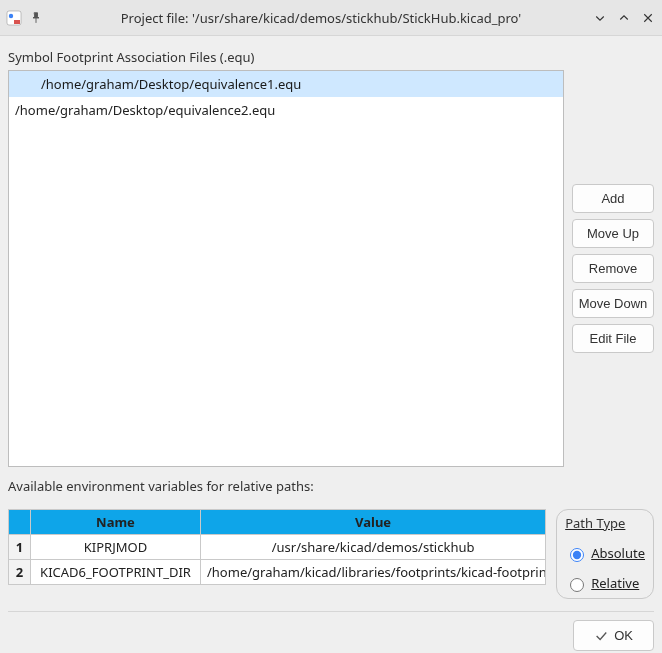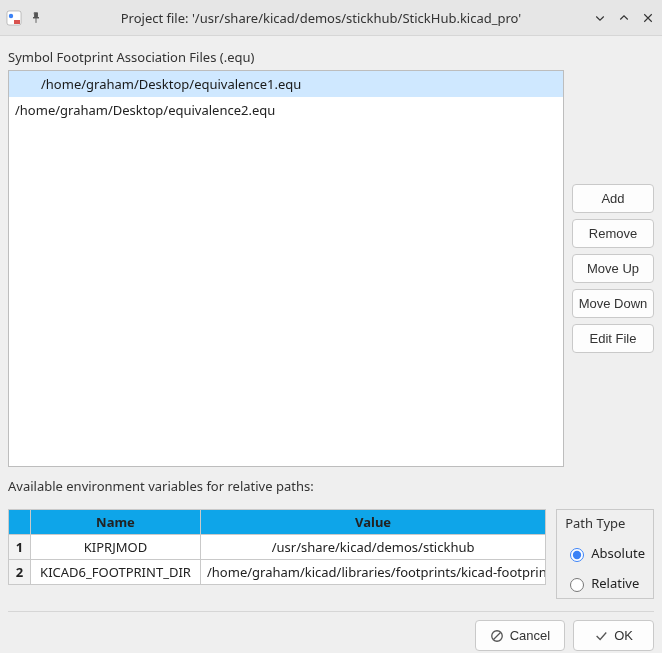--- a/index.html
+++ b/index.html
@@ -124,24 +124,25 @@
     background: #f3f3f3;
     font-weight: bold;
     text-align: center;
     width: 22px;
   }
   col.col-rownum { width: 22px; }
   col.col-name { width: 170px; }
 
   .pathtype {
     border: 1px solid #c9c9c9;
-    border-radius: 0;
+    border-radius: 12px;
     padding: 4px 8px 6px 8px;
     min-width: 78px;
     background: #efefef;
+    text-decoration: underline;
   }
   .pathtype .legend {
     font-size: 13px;
     color: #333;
     margin-bottom: 2px;
   }
   .pathtype label {
     display: flex;
     align-items: center;
     gap: 4px;
@@ -214,22 +215,22 @@
 
   <div class="section-label">Symbol Footprint Association Files (.equ)</div>
 
   <div class="top-row">
     <div class="listbox">
       <div class="list-item selected">/home/graham/Desktop/equivalence1.equ</div>
       <div class="list-item">/home/graham/Desktop/equivalence2.equ</div>
     </div>
     <div class="side-buttons">
       <button class="stdbtn">Add</button>
+      <button class="stdbtn">Move Up</button>
       <button class="stdbtn">Remove</button>
-      <button class="stdbtn">Move Up</button>
       <button class="stdbtn">Move Down</button>
       <button class="stdbtn">Edit File</button>
     </div>
   </div>
 
   <div class="section-label" style="margin-top:10px">Available environment variables for relative paths:</div>
 
   <div class="env-row">
     <div class="env-table-wrap">
       <table class="envtable">
@@ -268,27 +269,20 @@
       <label>
         <input type="radio" name="pathtype" style="">
         <span>Relative</span>
       </label>
     </div>
   </div>
 
   <hr class="sep">
 
   <div class="bottom-buttons">
-    <button class="stdbtn iconbtn" style="padding:7px 14px">
-      <svg class="nosign" viewBox="0 0 16 16">
-        <circle cx="8" cy="8" r="6" fill="none" stroke="#555" stroke-width="1.5"></circle>
-        <line x1="4" y1="12" x2="12" y2="4" stroke="#555" stroke-width="1.5"></line>
-      </svg>
-      <span>Cancel</span>
-    </button>
     <button class="stdbtn iconbtn" style="padding:7px 20px">
       <svg class="check" viewBox="0 0 16 16">
         <path d="M3 8 L7 12 L14 4" fill="none" stroke="#555" stroke-width="1.5"></path>
       </svg>
       <span>OK</span>
     </button>
   </div>
 
 </div>
 

